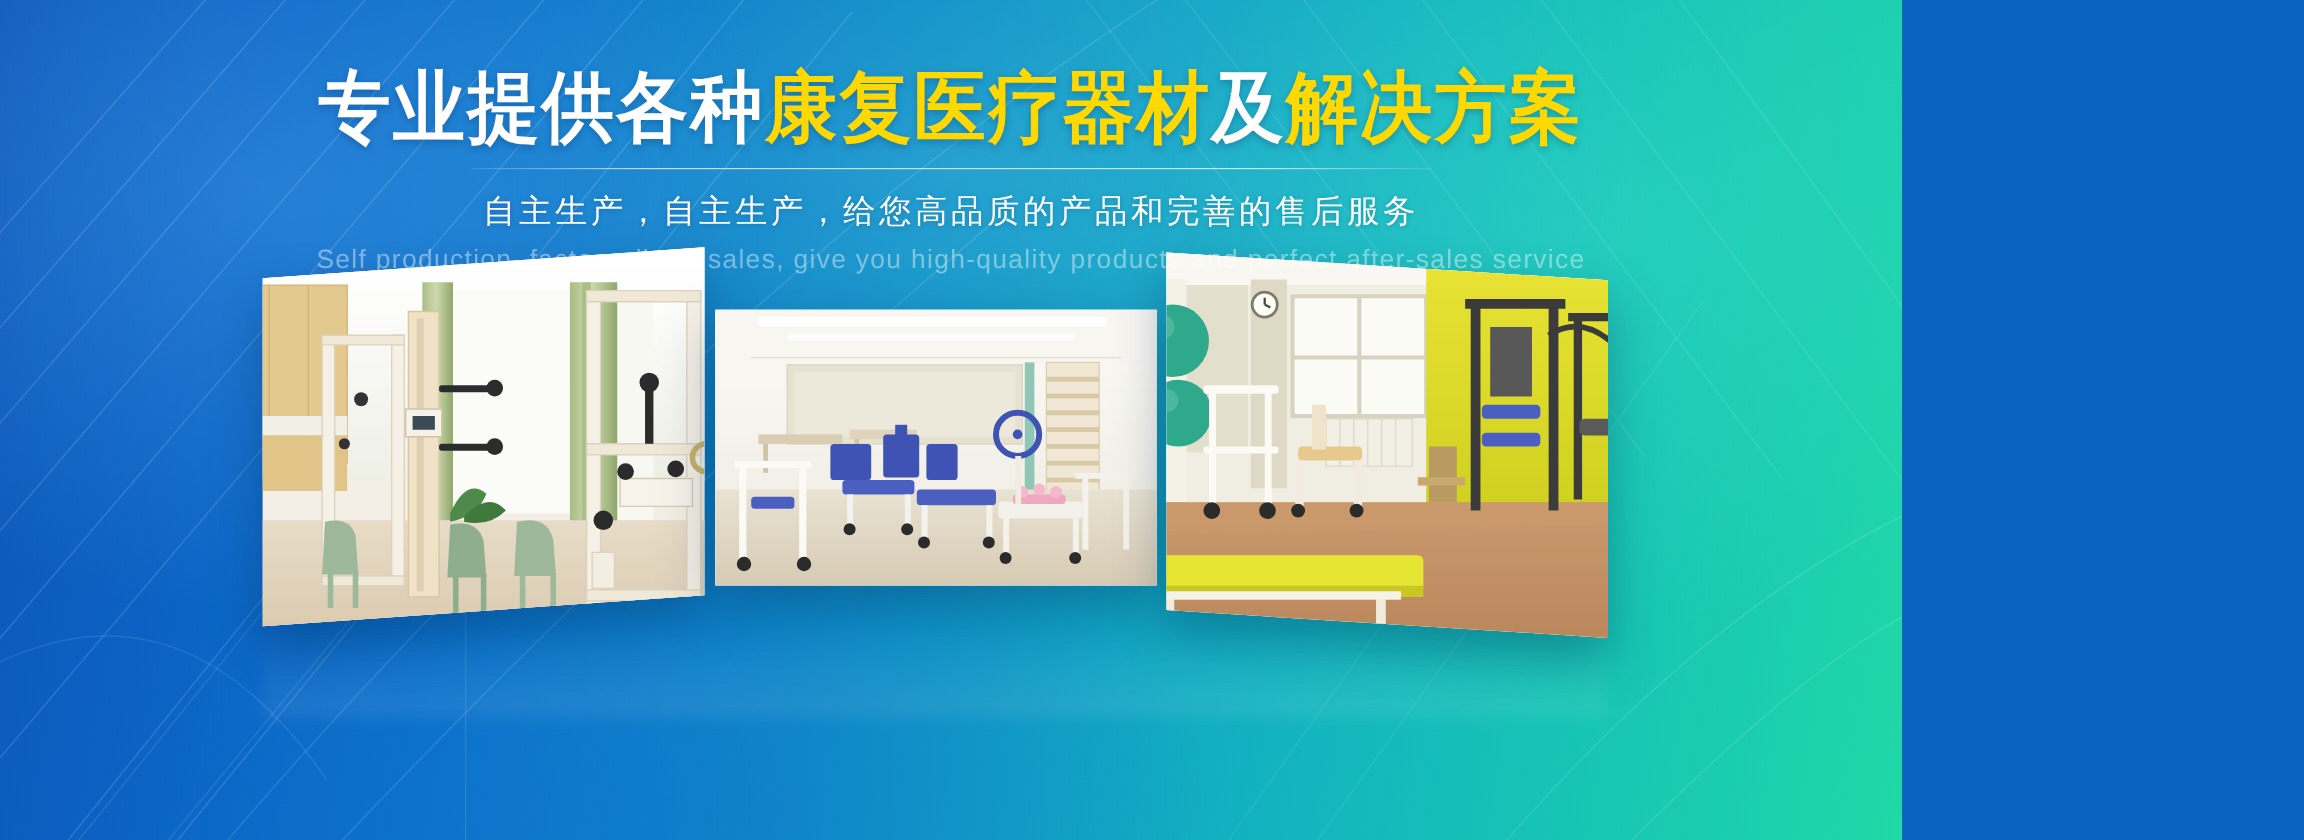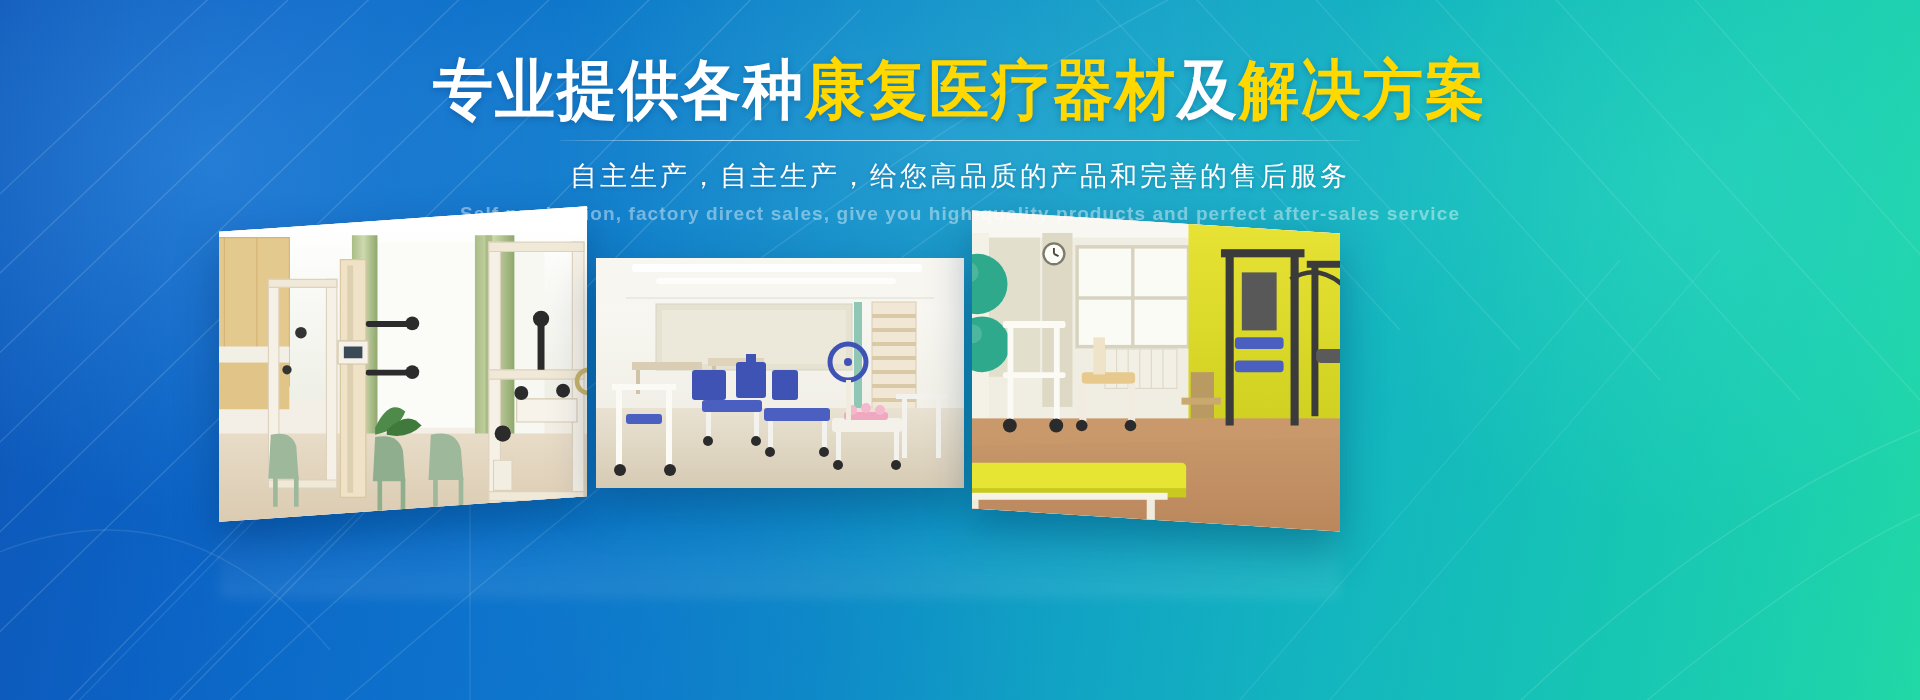--- a/index.html
+++ b/index.html
@@ -3,21 +3,21 @@
 <meta charset="utf-8">
 <title>Banner</title>
 <style>
   html,body{margin:0;padding:0;background:#0a63c0;}
   body{
     font-family:"Liberation Sans","DejaVu Sans",sans-serif;
     -webkit-font-smoothing:antialiased;
   }
   .banner{
     position:relative;
-    width:1920px;
+    width:1585px;
     height:700px;
     overflow:hidden;
     background:linear-gradient(100deg,#0e56b8 0%,#0b63c4 14%,#0a74c9 28%,#0d8cc6 44%,#11a3c4 58%,#13b5bf 70%,#16c3b5 82%,#1ccfae 93%,#21d8a6 100%);
   }
 
   
   .deco{position:absolute;inset:0;pointer-events:none;}
   .deco svg{display:block;width:100%;height:100%;}
 
   
@@ -66,25 +66,25 @@
     margin-top:17px;
     font-size:27px;
     color:#ffffff;
     letter-spacing:3px;
     white-space:nowrap;
     font-weight:400;
     text-shadow:0 1px 4px rgba(0,40,90,.25);
   }
   .sub-en{
     margin-top:9px;
-    font-size:19px;
+    font-size:22px;
     color:rgba(255,255,255,.42);
     letter-spacing:1.1px;
     white-space:nowrap;
-    font-weight:700;
+    font-weight:400;
   }
 
   
   .gallery{position:absolute;left:0;top:0;width:1920px;height:700px;z-index:5;pointer-events:none;}
   .panel{
     position:absolute;
     background:#ffffff;
     box-shadow:0 18px 42px rgba(2,36,80,.34);
     overflow:hidden;
     pointer-events:auto;

